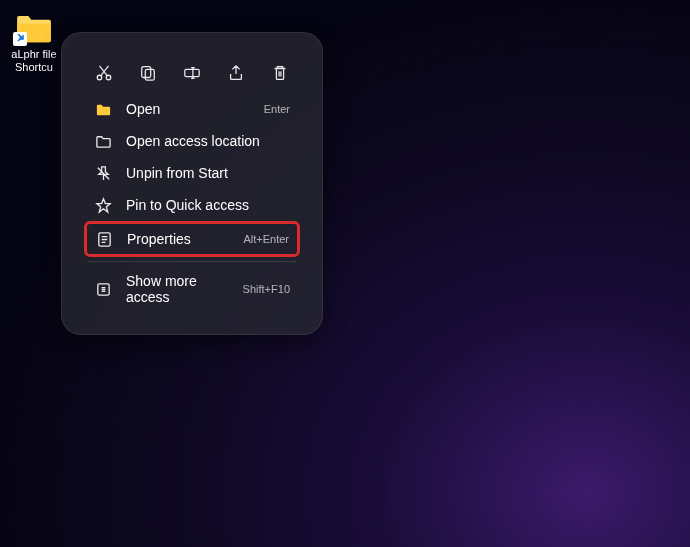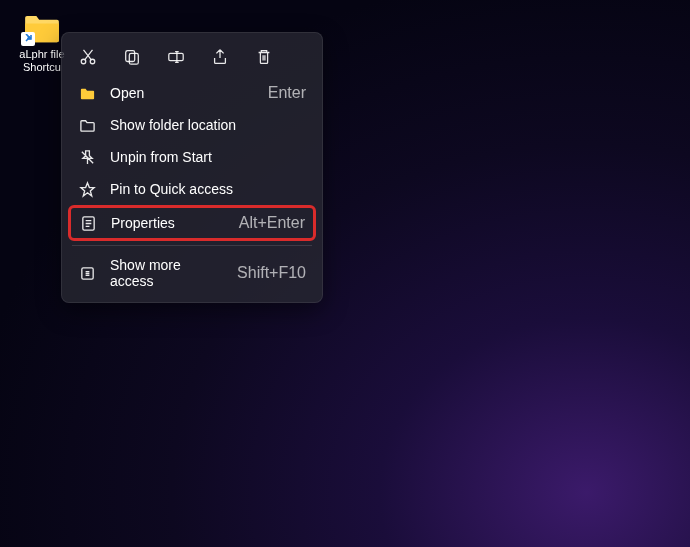--- a/index.html
+++ b/index.html
@@ -13,21 +13,20 @@
     }
     .desktop-icon {
       position: absolute;
       top: 14px;
       left: 10px;
       width: 48px;
       text-align: center;
       color: #fff;
       font-size: 11px;
       line-height: 13px;
-      margin-left: 8px;
     }
     .folder-icon {
       width: 38px;
       height: 30px;
       margin: 0 auto 4px;
       position: relative;
     }
     .folder-icon svg { width: 100%; height: 100%; }
     .shortcut-arrow {
       position: absolute;
@@ -42,22 +41,22 @@
       justify-content: center;
     }
     .shortcut-arrow svg { width: 10px; height: 10px; }
     .context-menu {
       position: absolute;
       top: 32px;
       left: 61px;
       width: 262px;
       background: rgba(40, 40, 50, 0.78);
       border: 1px solid rgba(255,255,255,0.08);
-      border-radius: 8px;
-      padding: 6px;
+      border-radius: 20px;
+      padding: 22px;
       color: #fff;
       font-size: 14px;
       box-shadow: 0 8px 24px rgba(0,0,0,0.45);
     }
     .toolbar {
       display: flex;
       gap: 24px;
       padding: 8px 10px 10px;
     }
     .toolbar-btn {
@@ -87,21 +86,21 @@
     .menu-icon {
       width: 18px;
       height: 18px;
       display: flex;
       align-items: center;
       justify-content: center;
       flex-shrink: 0;
     }
     .menu-icon svg { width: 17px; height: 17px; }
     .menu-label { flex: 1; color: #fff; }
-    .menu-hint { font-size: 16px; color: rgba(255,255,255,0.65); }
+    .menu-hint { font-size: 11px; color: rgba(255,255,255,0.65); }
     .divider {
       height: 1px;
       background: rgba(255,255,255,0.12);
       margin: 4px 4px;
     }
     .icon-stroke { stroke: rgba(255,255,255,0.9); stroke-width: 1.4; fill: none; }
   </style>
 </head>
 <body>
 
@@ -163,21 +162,21 @@
     <span class="menu-label">Open</span>
     <span class="menu-hint">Enter</span>
   </div>
 
   <div class="menu-item">
     <div class="menu-icon">
       <svg viewBox="0 0 18 18">
           <path d="M2 5 Q2 4 3 4 L7 4 L8.5 6 L15 6 Q16 6 16 7 L16 14 Q16 15 15 15 L3 15 Q2 15 2 14 Z" class="icon-stroke"></path>
         </svg>
     </div>
-    <span class="menu-label">Show folder location</span>
+    <span class="menu-label">Open access location</span>
   </div>
 
   <div class="menu-item">
     <div class="menu-icon">
       <svg viewBox="0 0 18 18">
           <path d="M7 2 L11 2 L11 7 L14 10 L4 10 L7 7 Z M9 10 L9 16 M3 3 L15 15" class="icon-stroke"></path>
         </svg>
     </div>
     <span class="menu-label">Unpin from Start</span>
   </div>

